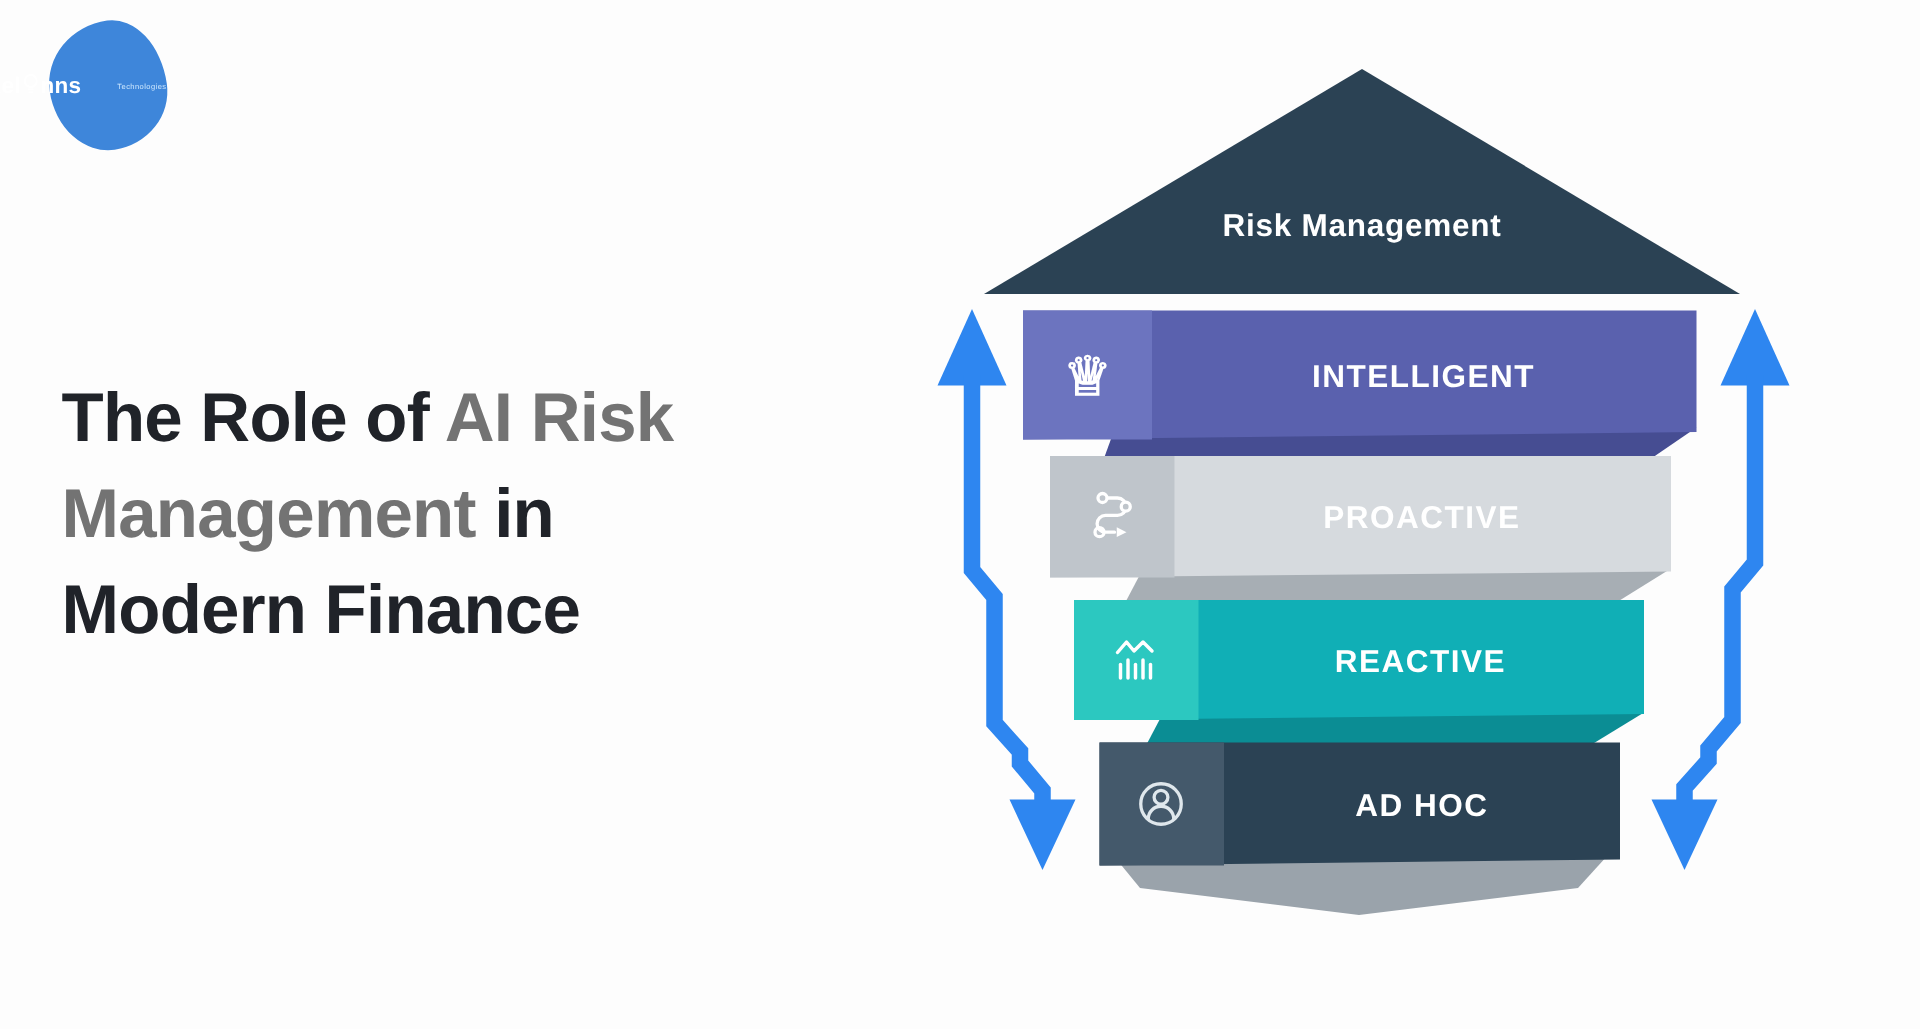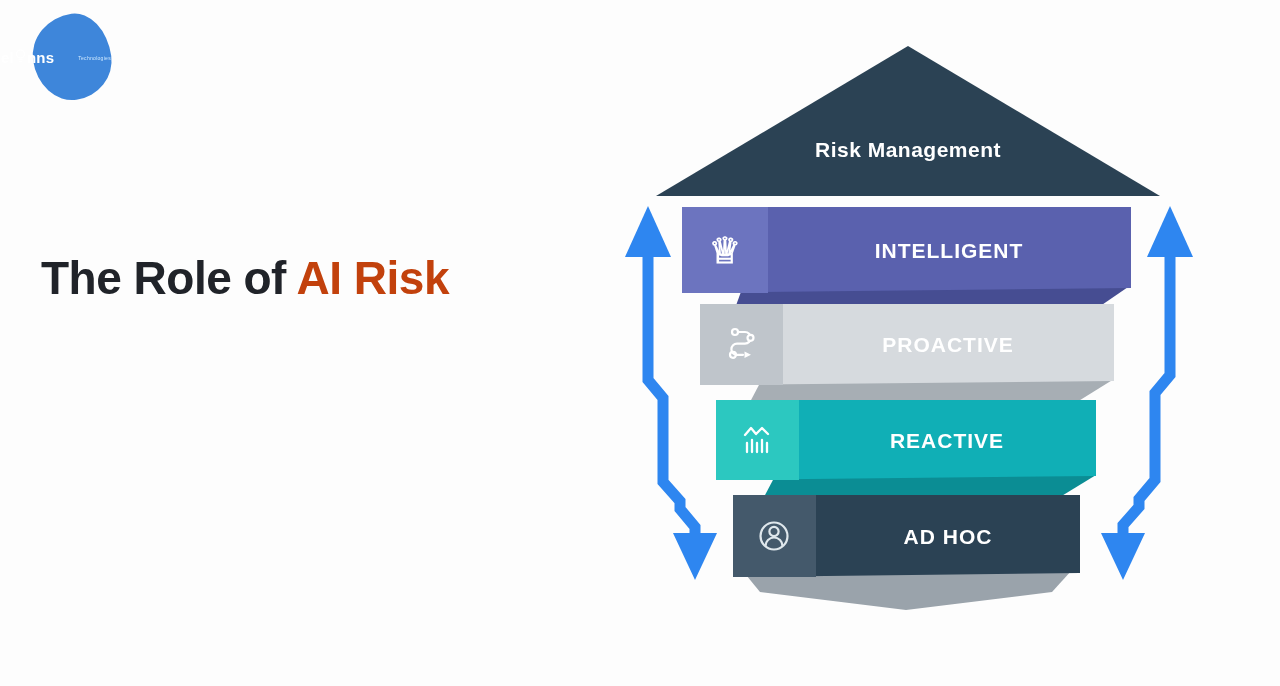--- a/index.html
+++ b/index.html
@@ -20,21 +20,21 @@
   }
   .logo-brand{font-weight:700;font-size:15px;letter-spacing:.2px;display:flex;align-items:flex-end;}
   .logo-bulb{margin:0 1px 1px 1px;}
   .logo-tagline{font-size:5px;color:#cfe9ff;margin-left:24px;margin-top:1px;letter-spacing:.3px;}
   
   .title{
     position:absolute;left:41px;top:246px;
     font-size:46px;font-weight:700;line-height:64px;letter-spacing:-0.5px;
     color:#202329;white-space:nowrap;
   }
-  .title .hl{color:#c2410c;}
+  .title .hl{color:#737373;}
   
   .diagram{position:absolute;left:622px;top:30px;width:610px;height:610px;}
   .diagram svg text{font-family:"Liberation Sans",sans-serif;font-weight:700;}
   .chess{font-family:"DejaVu Sans",sans-serif;}
 </style>
 </head>
 <body>
 
 <div class="logo">
   <div class="logo-blob"></div>
@@ -47,20 +47,22 @@
         <line x1="3.9" y1="12.6" x2="7.1" y2="12.6" stroke="#ffffff" stroke-width="1.1"></line>
       </svg>
       <span>nns</span>
     </div>
     <div class="logo-tagline">Technologies</div>
   </div>
 </div>
 
 <div class="title">
   <div><span>The Role of </span><span class="hl">AI Risk</span></div>
+  <div><span class="hl">Management</span><span> in</span></div>
+  <div><span>Modern Finance</span></div>
 </div>
 
 <div class="diagram">
 <svg width="610" height="610" viewBox="0 0 610 610">
 
   <polygon points="286,16 538,166 34,166" fill="#2b4254"></polygon>
   <text x="286" y="127" text-anchor="middle" font-size="21" letter-spacing="0.5" fill="#ffffff">Risk Management</text>
 
   <polygon points="120,259 509,255 471,281 112,281" fill="#464d92"></polygon>
   <polygon points="60,177 509,177 509,258 60,263" fill="#5a61ae"></polygon>

